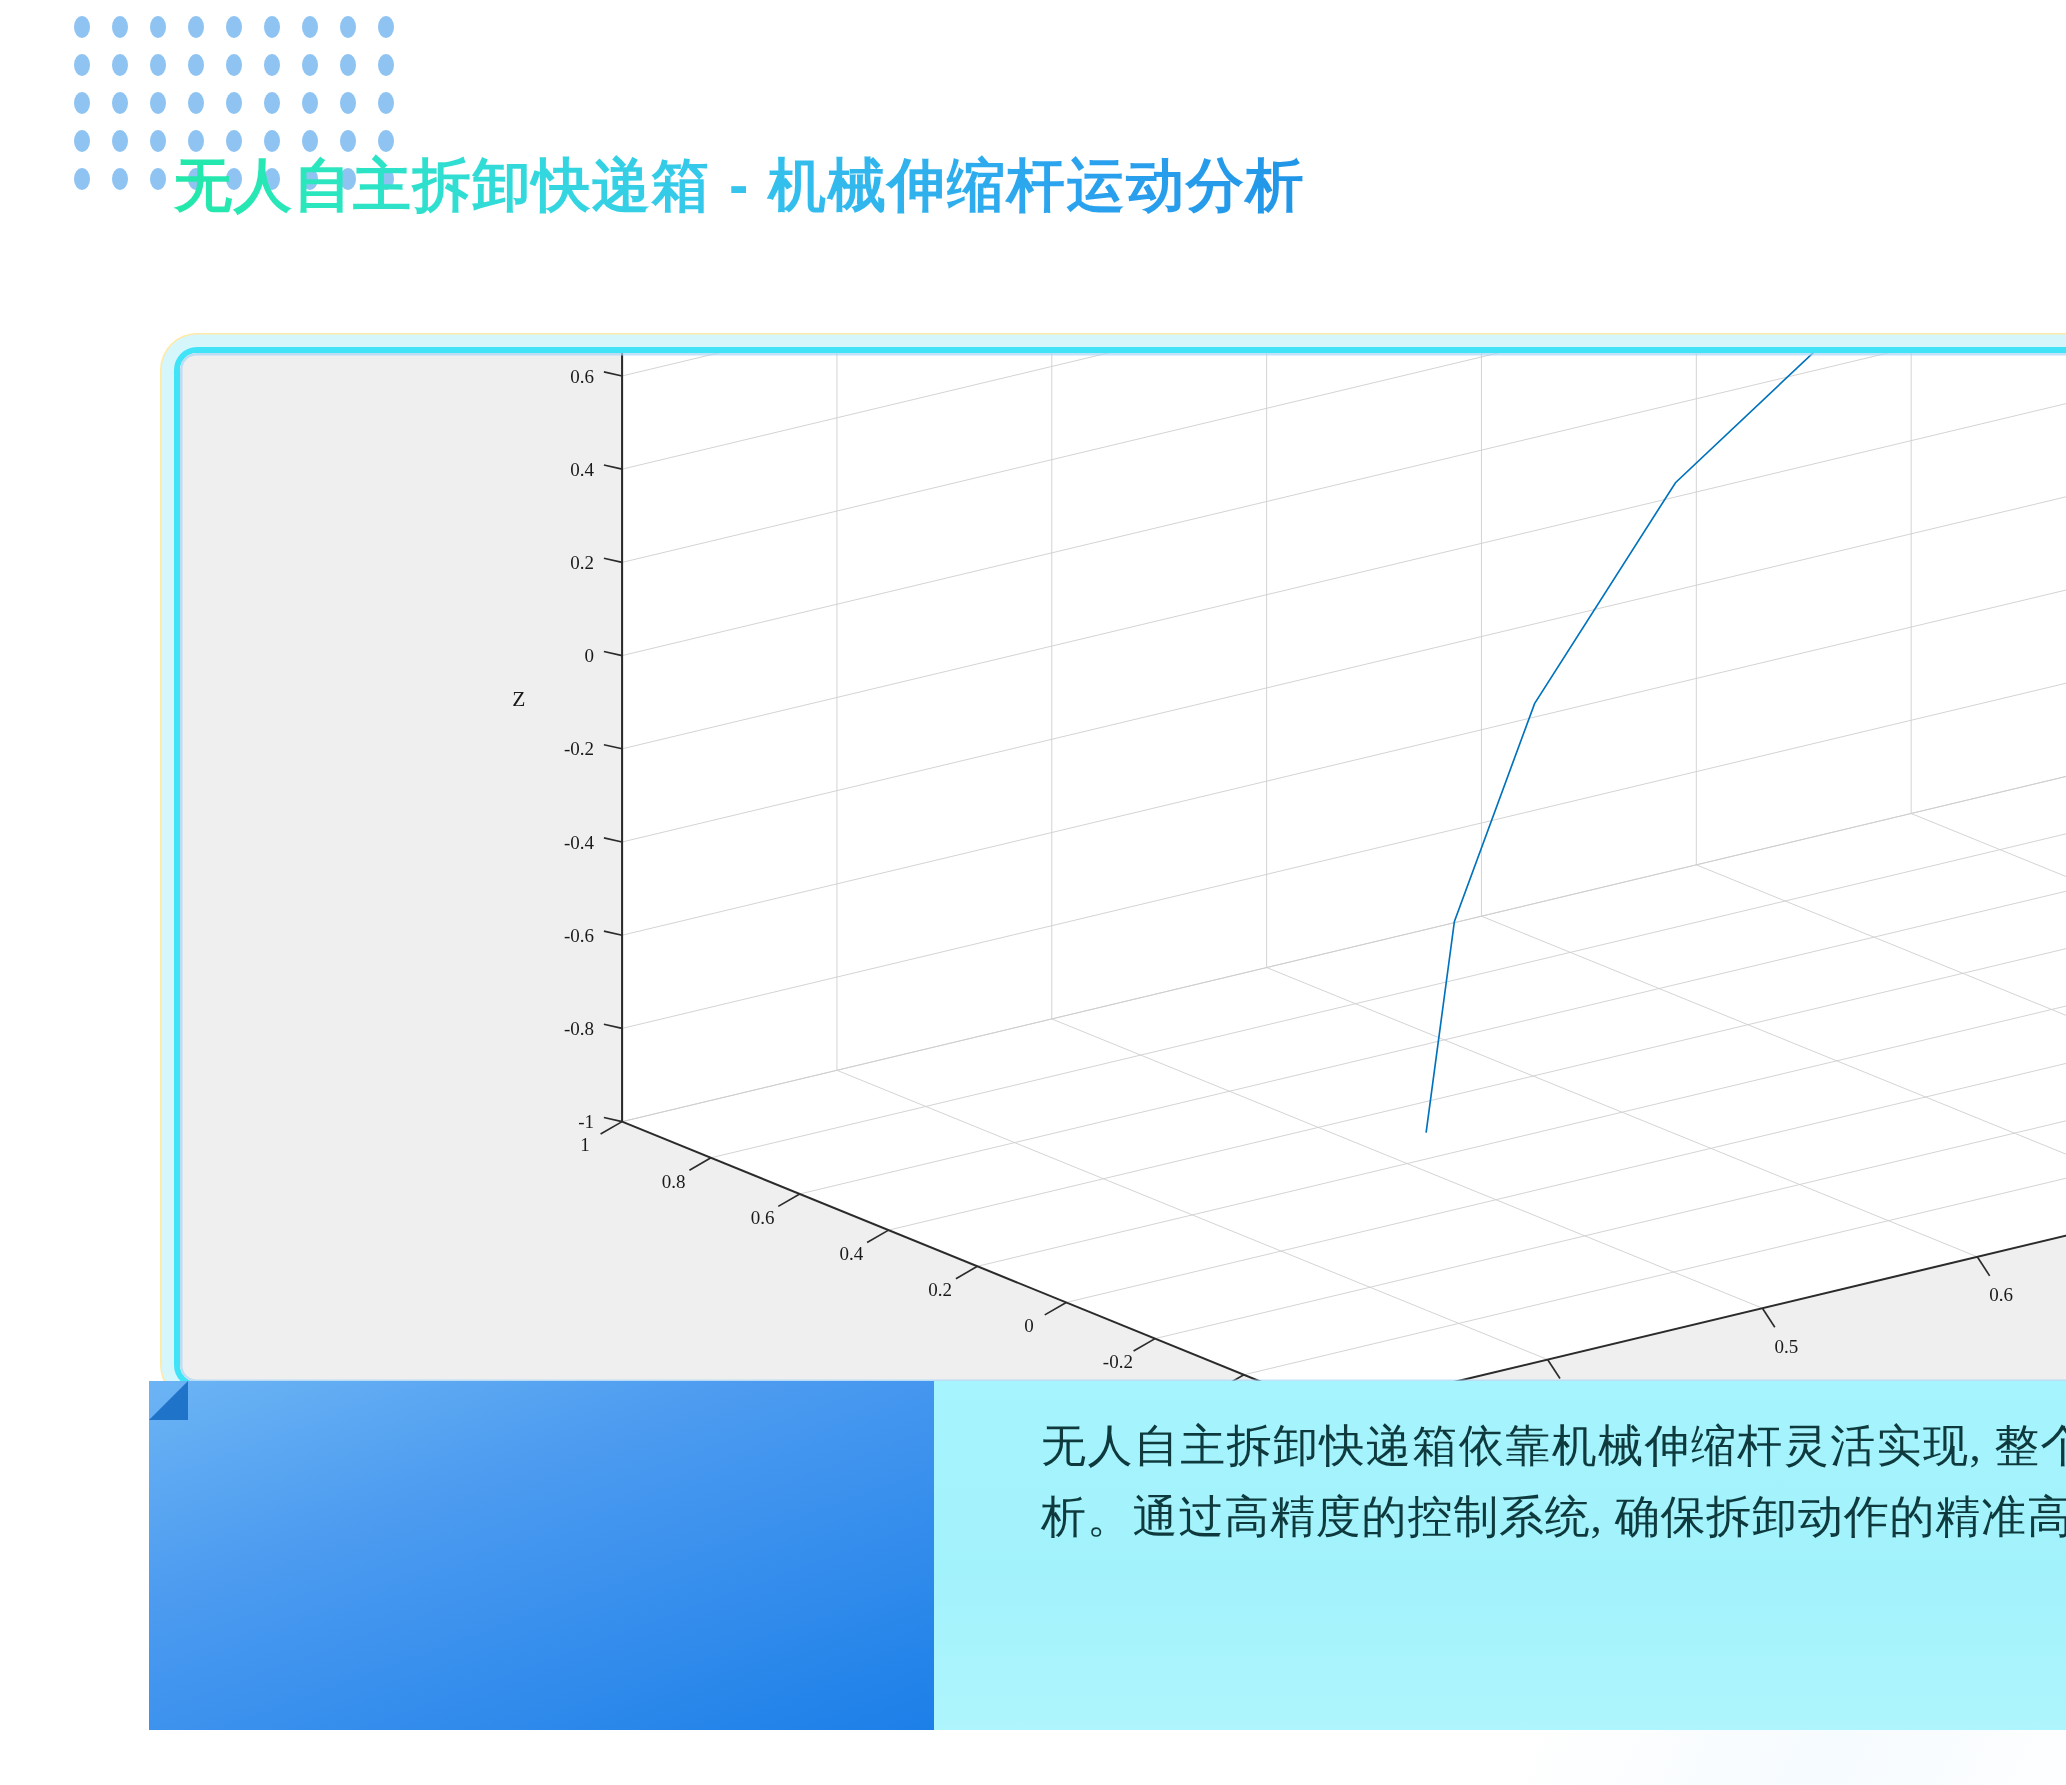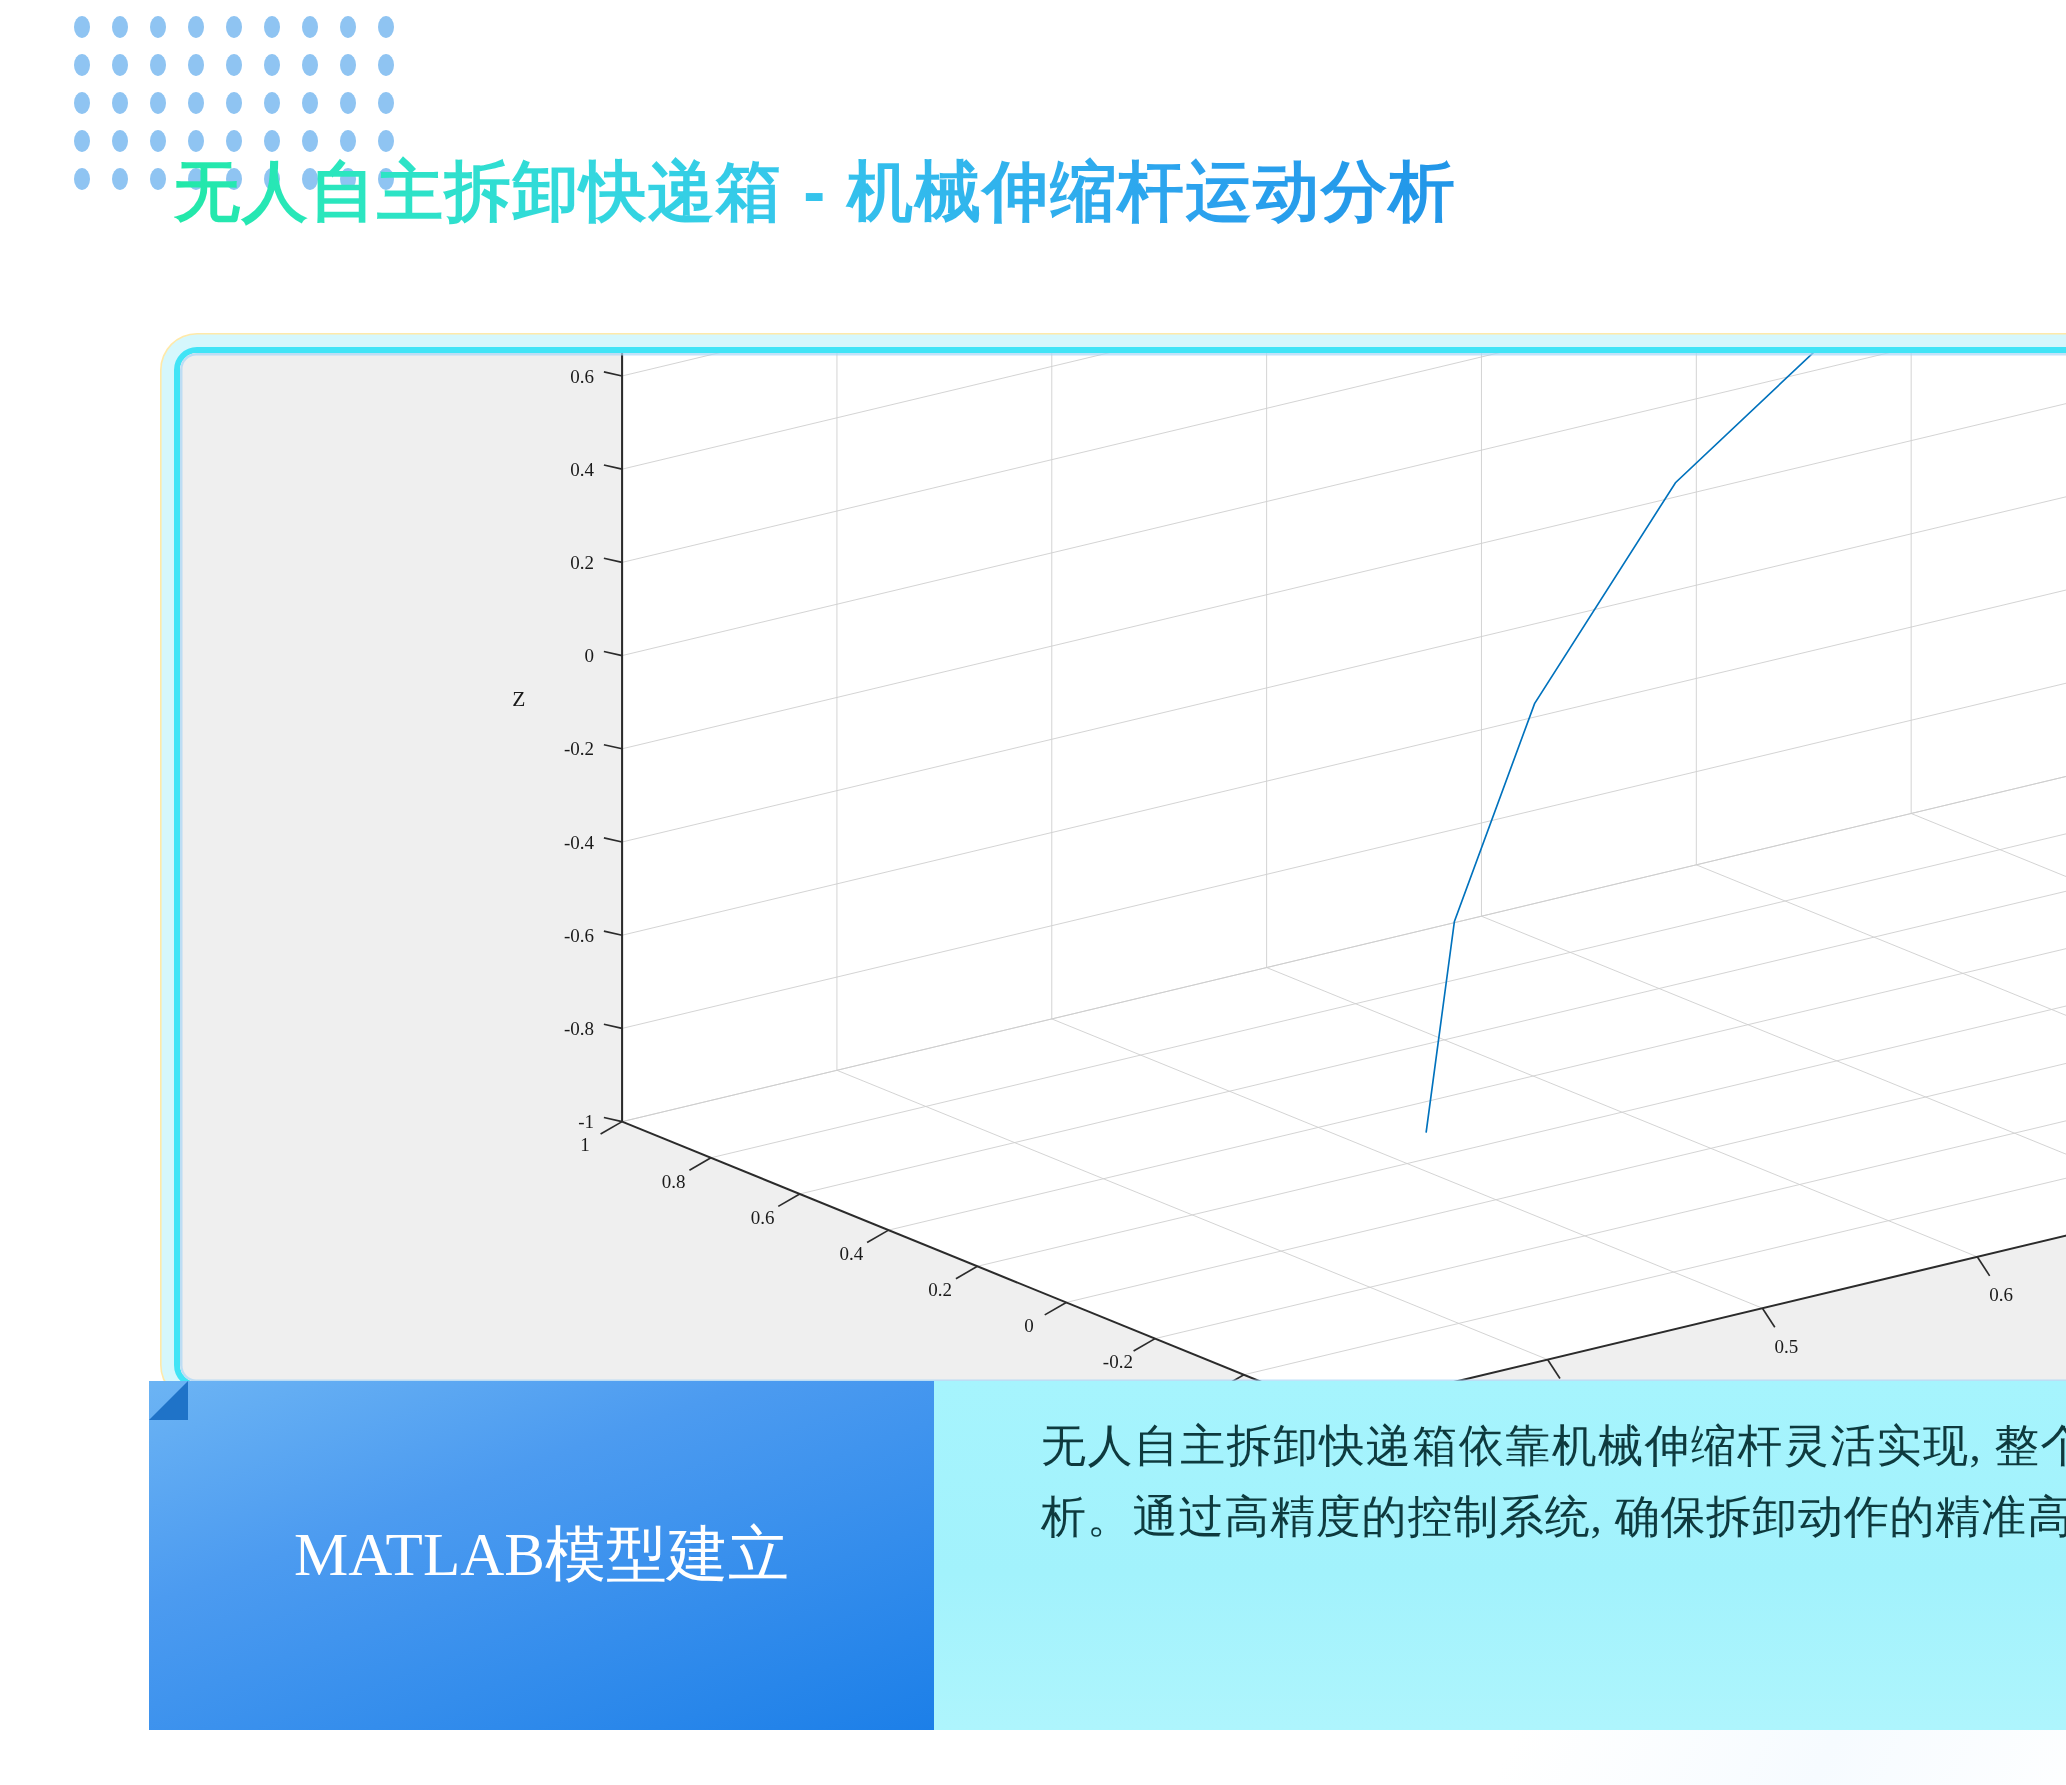--- a/index.html
+++ b/index.html
@@ -14,21 +14,21 @@
       linear-gradient(115deg,#ffffff 0%,#ffffff 58%,#f6fbff 66%,#ffffff 74%,#f4fafe 84%,#ffffff 100%);}
 
   
   .dot-grid{position:absolute;left:74px;top:15.7px;display:grid;
       grid-template-columns:repeat(9,38px);grid-auto-rows:38px;}
   .dot{width:15.7px;height:22px;border-radius:50%;background:#8FC4F2;}
 
   
   .page-title{
     position:absolute;left:174px;top:147px;
-    font-size:66px;font-weight:bold;letter-spacing:1.7px;white-space:nowrap;
+    font-size:58px;font-weight:bold;letter-spacing:1.7px;white-space:nowrap;
     background-image:linear-gradient(90deg,#22E8A8 0%,#2BE6C0 14%,#33D8DE 32%,#35C6EC 48%,#30B3ED 64%,#2BA2EE 80%,#2196E8 100%);
     -webkit-background-clip:text;background-clip:text;color:transparent;
     -webkit-text-fill-color:transparent;
   }
 
   
   .chart-frame{
     position:absolute;left:174px;top:347px;width:2793px;height:1029px;
     border-radius:23px;
     border:6.6px solid #41E4F6;
@@ -238,20 +238,19 @@
         </g>
       <polyline id="traj" fill="none" stroke="#0072BD" stroke-width="4" points="3016.0,1886.5 3084.5,1375.5 3278.5,848.4 3619.5,313.9 4068.0,-109.2 4554.0,-348.6"></polyline>
       <text id="zlabel" font-family="Liberation Serif, serif" font-size="52" fill="#1a1a1a" x="820.0" y="855.0" text-anchor="middle">Z</text>
     </svg>
   </div>
 </div>
 
 <div class="bottom-row">
   <div class="label-card">
     <div class="fold-left"></div>
-    <span>MATLAB模型建立</span>
   </div>
   <div class="body-card">
 
     <p>无人自主拆卸快递箱依靠机械伸缩杆灵活实现, 整个过程可对其运动轨迹进行详尽的运动学分析。通过高精度的控制系统, 确保拆卸动作的精准高效与安全无误。</p>
   </div>
 </div>
 
 
 </body></html>

